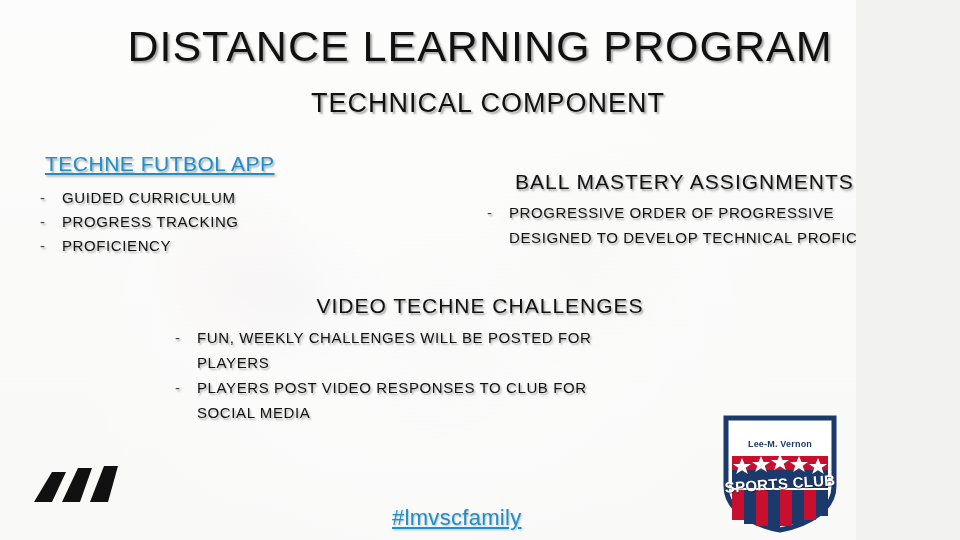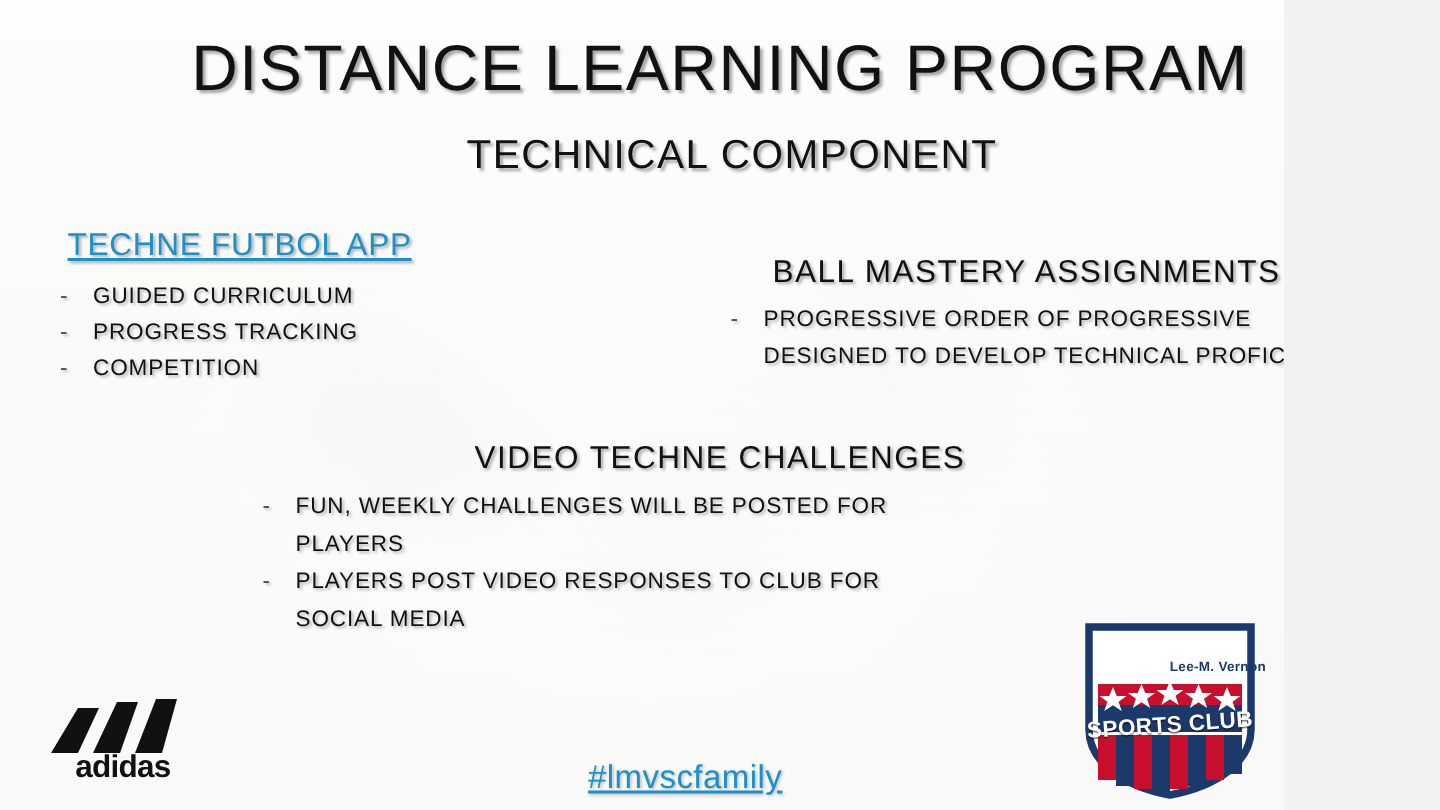--- a/index.html
+++ b/index.html
@@ -187,21 +187,21 @@
   .crest {
     position: absolute;
     right: 12px;
     top: 412px;
     width: 128px;
     height: 122px;
   }
   .crest-label-top {
     position: absolute;
     left: 0; top: 27px; width: 128px;
-    text-align: right;
+    text-align: center;
     font-size: 9px;
     font-weight: bold;
     color: #1b3a6b;
     letter-spacing: 0.2px;
   }
   .crest-label-main {
     position: absolute;
     left: 0; top: 63px; width: 128px;
     text-align: center;
     font-size: 15px;
@@ -227,21 +227,21 @@
     <li>
       <span class="dash">-</span>
       <span class="txt">GUIDED CURRICULUM</span>
     </li>
     <li>
       <span class="dash">-</span>
       <span class="txt">PROGRESS TRACKING</span>
     </li>
     <li>
       <span class="dash">-</span>
-      <span class="txt">COMPETITION</span>
+      <span class="txt">PROFICIENCY</span>
     </li>
   </ul>
 
   <div class="block head-right">BALL MASTERY ASSIGNMENTS</div>
   <ul class="block bullets right-bullets">
     <li>
       <span class="dash">-</span>
       <span class="txt">PROGRESSIVE ORDER OF PROGRESSIVE DESIGNED TO DEVELOP TECHNICAL PROFICIENCY</span>
     </li>
   </ul>
@@ -261,21 +261,20 @@
   <div class="hashtag">#lmvscfamily</div>
 
   <div class="adidas">
     <svg class="bars" viewBox="0 0 100 36">
       <g fill="#111111">
         <polygon points="4,36 22,36 36,6 22,6"></polygon>
         <polygon points="32,36 50,36 62,2 48,2"></polygon>
         <polygon points="60,36 78,36 88,0 74,0"></polygon>
       </g>
     </svg>
-    <div class="word">adidas</div>
   </div>
 
   <div class="crest">
     <svg viewBox="0 0 128 122" width="128" height="122">
       <path d="M10 6 H118 V74 C118 96 96 112 64 118 C32 112 10 96 10 74 Z" fill="#ffffff" stroke="#1b3a6b" stroke-width="5"></path>
       <path d="M16 12 H112 V40 H16 Z" fill="#ffffff"></path>
       <path d="M16 44 H112 V58 H16 Z" fill="#c8102e"></path>
       <path d="M16 58 H112 V76 H16 Z" fill="#1b3a6b"></path>
       <g fill="#c8102e">
         <rect x="16" y="78" width="12" height="30"></rect>

